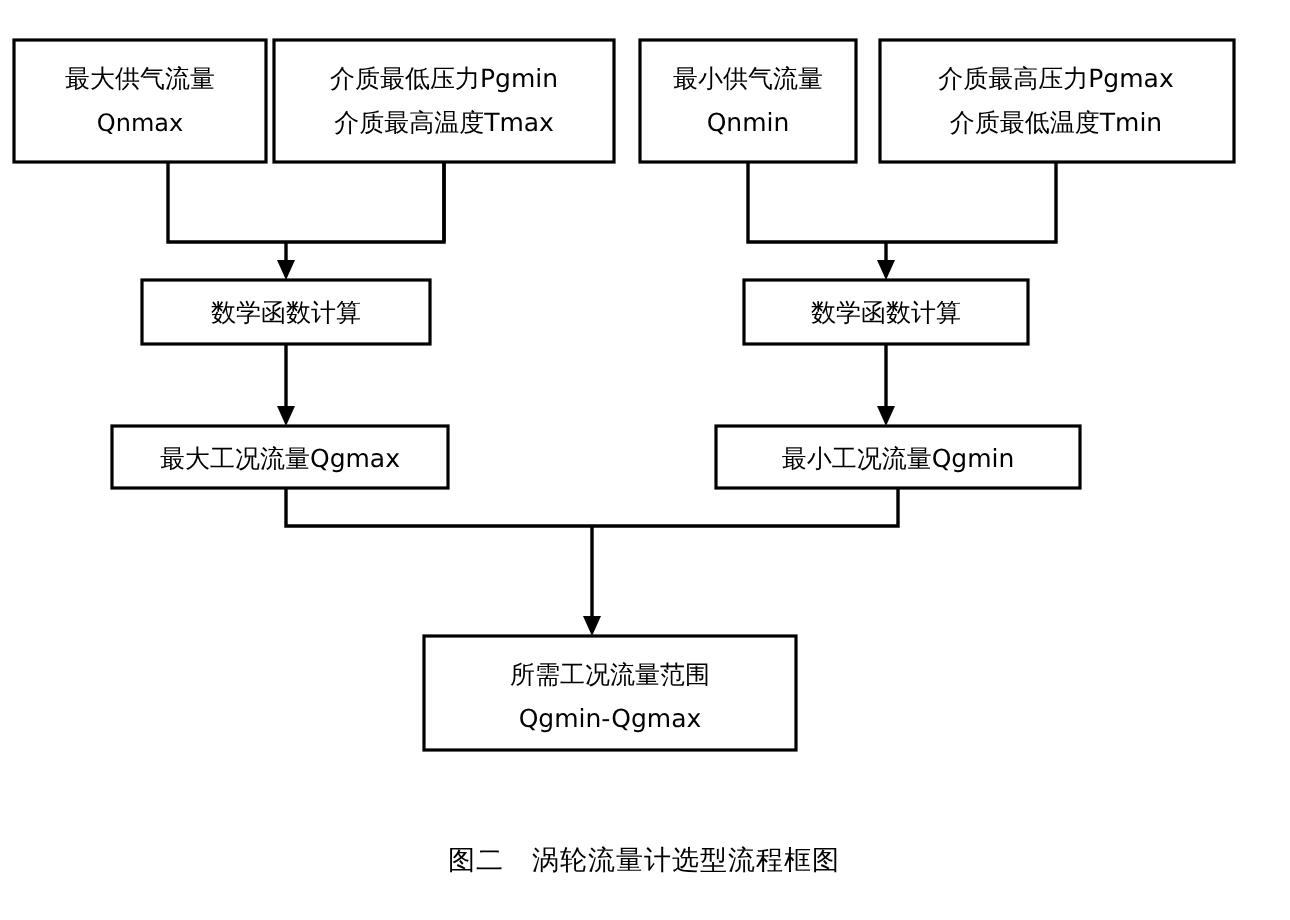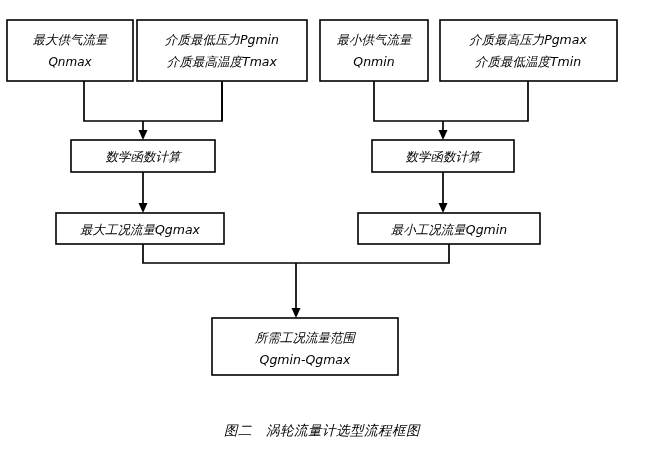--- a/index.html
+++ b/index.html
@@ -11,21 +11,20 @@
     width: 645px;
     height: 460px;
     overflow: hidden;
     font-family: "DejaVu Sans", "Liberation Sans", sans-serif;
     color: #000000;
   }
   #diagram-root {
     position: relative;
     width: 540px;
     height: 460px;
-    font-style: italic;
   }
   svg#flowchart {
     position: absolute;
     top: 0;
     left: 0;
     width: 645px;
     height: 460px;
   }
   .node-box {
     fill: #ffffff;

